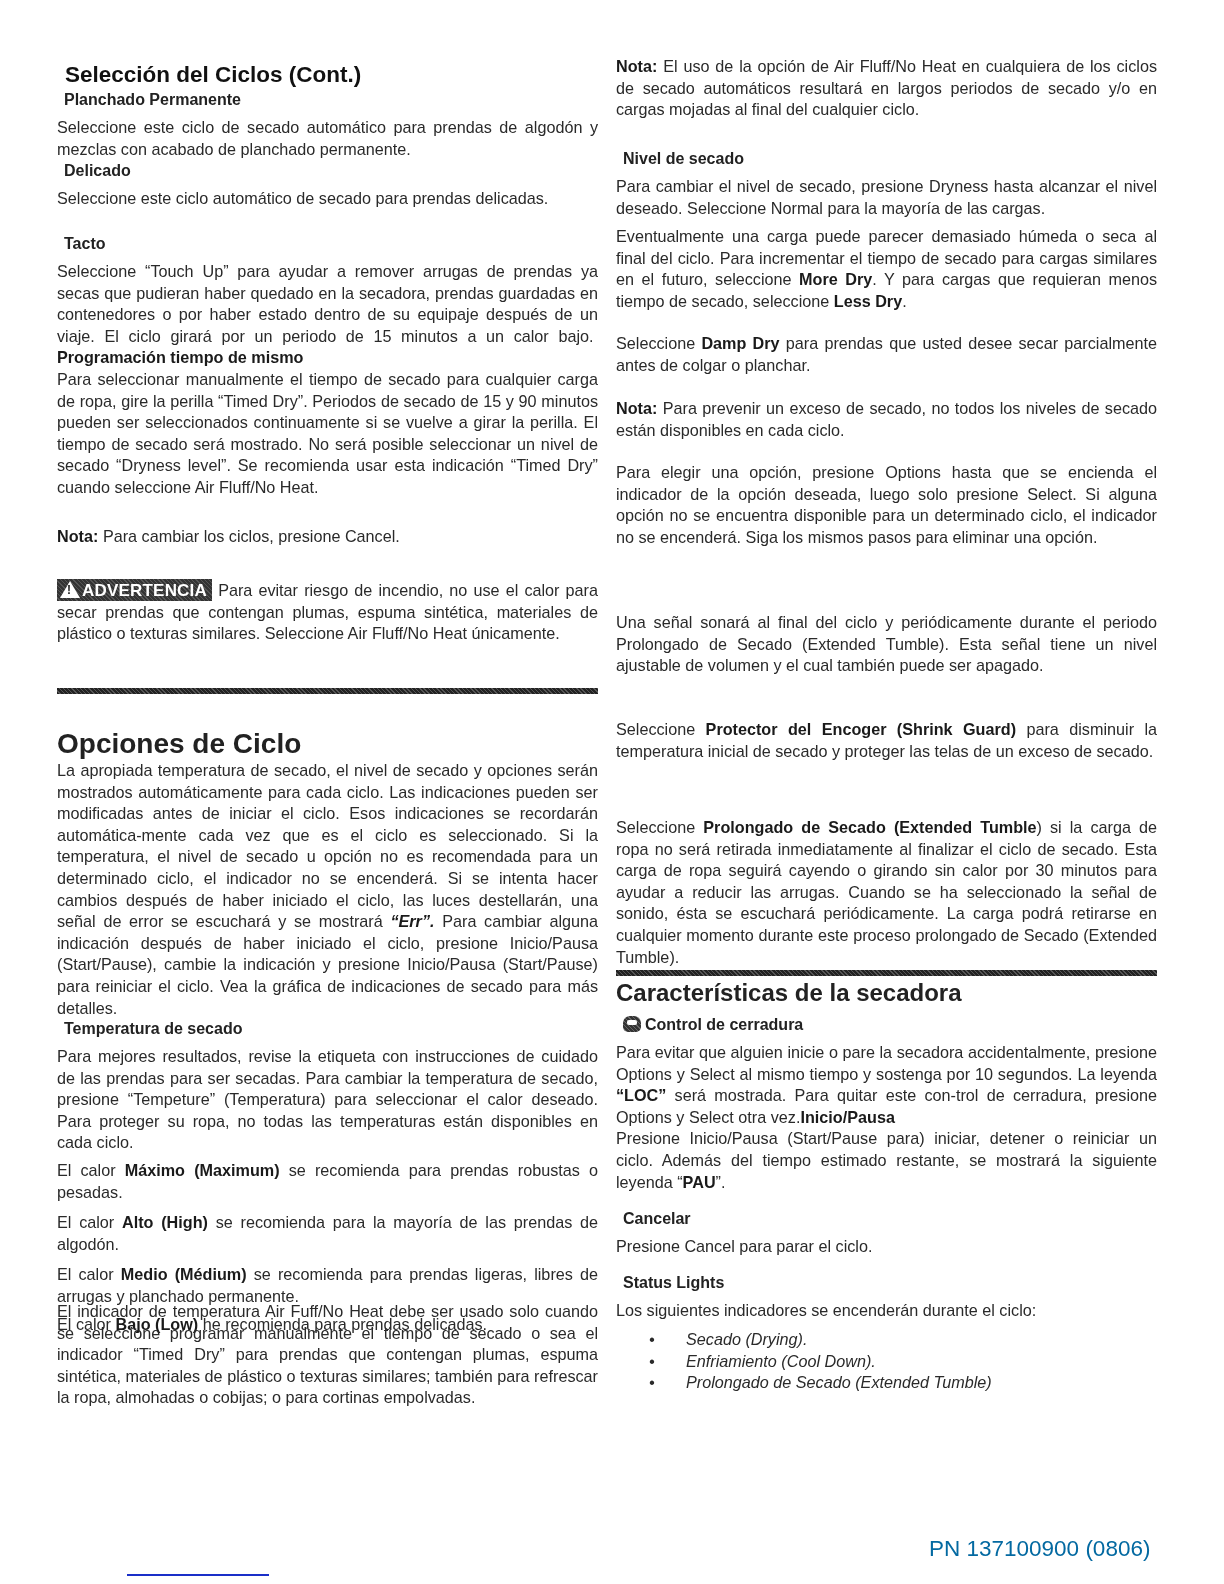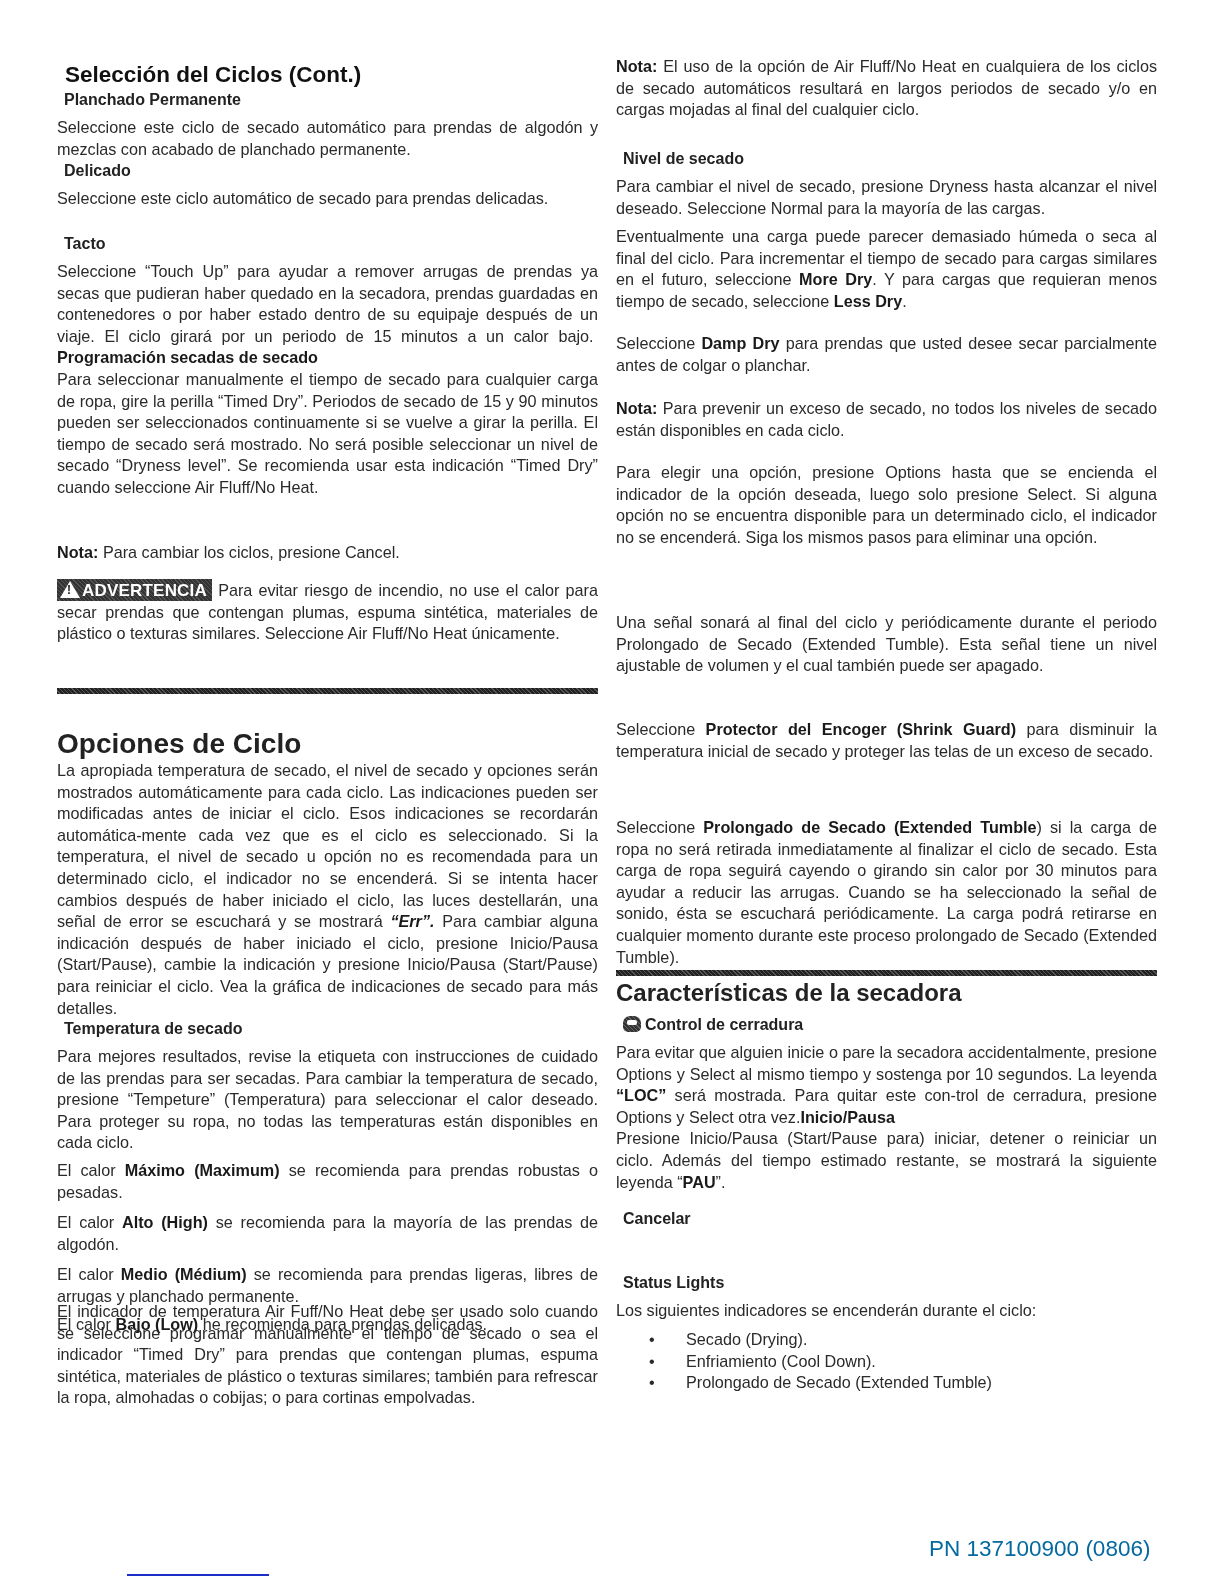--- a/index.html
+++ b/index.html
@@ -21,21 +21,21 @@
                 vertical-align: baseline; letter-spacing: 0.2px; }
   .warn-tri { display: inline-block; width: 0; height: 0; border-left: 10px solid transparent;
               border-right: 10px solid transparent; border-bottom: 17px solid #fff; position: relative;
               vertical-align: -2px; margin-right: 2px; }
   .warn-tri span { position: absolute; left: -3px; top: 3px; color: #222; font-size: 12px; font-weight: bold; line-height: 12px; }
   .lock-icon { display: inline-block; width: 18px; height: 16px; border-radius: 7px 7px 5px 5px;
                background: repeating-linear-gradient(45deg,#333 0 2px,#666 2px 3px); vertical-align: -2px;
                margin-right: 4px; position: relative; }
   .lock-icon::after { content: ""; position: absolute; left: 4px; top: 4px; width: 10px; height: 5px;
                       background: #fff; border-radius: 2px; }
-  ul.bullets { margin: 0; padding: 0; list-style: none; }
+  ul.bullets { margin: 0; padding: 0; list-style: none; font-style: italic; }
   ul.bullets li { font-size: 16.2px; line-height: 21.6px; position: relative; padding-left: 70px; }
   ul.bullets li::before { content: "•"; position: absolute; left: 33px; }
   .footer-pn { position: absolute; left: 929px; top: 1536px; font-size: 22.5px; color: #0369a1; }
   .blue-line { position: absolute; left: 127px; top: 1574px; width: 142px; height: 2px; background: #1a2fc8; }
 </style>
 </head>
 <body>
 
 <div class="col col-left">
   <div class="abs" style="top:54px;">
@@ -44,24 +44,24 @@
   <div class="abs" style="top:82px;">
     <h3 class="h-sub">Planchado Permanente</h3>
     <p>Seleccione este ciclo de secado automático para prendas de algodón y mezclas con acabado de planchado permanente.</p>
   </div>
   <div class="abs" style="top:153px;">
     <h3 class="h-sub">Delicado</h3>
     <p>Seleccione este ciclo automático de secado para prendas delicadas.</p>
   </div>
   <div class="abs" style="top:226px;">
     <h3 class="h-sub">Tacto</h3>
-    <p><span>Seleccione “Touch Up” para ayudar a remover arrugas de prendas ya secas que pudieran haber quedado en la secadora, prendas guardadas en contenedores o por haber estado dentro de su equipaje después de un viaje. El ciclo girará por un periodo de 15 minutos a un calor bajo.</span>&nbsp; <b>Programación secadas de secado</b></p>
+    <p><span>Seleccione “Touch Up” para ayudar a remover arrugas de prendas ya secas que pudieran haber quedado en la secadora, prendas guardadas en contenedores o por haber estado dentro de su equipaje después de un viaje. El ciclo girará por un periodo de 15 minutos a un calor bajo.</span>&nbsp; <b>Programación tiempo de mismo</b></p>
     <p>Para seleccionar manualmente el tiempo de secado para cualquier carga de ropa, gire la perilla “Timed Dry”. Periodos de secado de 15 y 90 minutos pueden ser seleccionados continuamente si se vuelve a girar la perilla. El tiempo de secado será mostrado. No será posible seleccionar un nivel de secado “Dryness level”. Se recomienda usar esta indicación “Timed Dry” cuando seleccione Air Fluff/No Heat.</p>
   </div>
-  <div class="abs" style="top:526px;margin-top:16px;">
+  <div class="abs" style="top:526px;">
     <p><b>Nota:</b> <span>Para cambiar los ciclos, presione Cancel.</span></p>
   </div>
   <div class="abs" style="top:579px;">
     <p><span class="warn-badge"><span class="warn-tri"><span>!</span></span><span>ADVERTENCIA</span></span> <span>Para evitar riesgo de incendio, no use el calor para secar prendas que contengan plumas, espuma sintética, materiales de plástico o texturas similares. Seleccione  Air Fluff/No Heat únicamente.</span></p>
   </div>
   <div class="abs rule" style="top:688px;"></div>
   <div class="abs" style="top:728px;">
     <h2 class="h-big">Opciones de Ciclo</h2>
     <p><span>La apropiada temperatura de secado, el nivel de secado y opciones serán mostrados automáticamente para cada ciclo. Las indicaciones pueden ser modificadas antes de iniciar el ciclo. Esos indicaciones se recordarán automática-mente cada vez que es el ciclo es seleccionado. Si la temperatura, el nivel de secado u opción no es recomendada para un determinado ciclo, el indicador no se encenderá.  Si se intenta hacer cambios después de haber iniciado el ciclo, las luces destellarán, una señal de error se escuchará y se mostrará</span> <b><i>“Err”.</i></b> <span>Para cambiar alguna indicación después de haber iniciado el ciclo, presione Inicio/Pausa (Start/Pause), cambie la indicación y presione Inicio/Pausa (Start/Pause)  para reiniciar el ciclo. Vea la gráfica de indicaciones de secado para más detalles.</span></p>
   </div>
@@ -117,20 +117,21 @@
   </div>
   <div class="abs rule" style="top:970px;"></div>
   <div class="abs" style="top:979px;">
     <h2 class="h-feat">Características de la secadora</h2>
     <h3 class="h-sub"><span class="lock-icon"></span><span>Control de cerradura</span></h3>
     <p><span>Para evitar que alguien inicie o pare la secadora accidentalmente, presione Options y Select al mismo tiempo y sostenga por 10 segundos. La leyenda</span> <b>“LOC”</b> <span>será mostrada. Para quitar este con-trol de cerradura, presione Options y Select  otra vez.</span><b>Inicio/Pausa</b></p>
     <p><span>Presione Inicio/Pausa (Start/Pause para) iniciar, detener o reiniciar un ciclo. Además del tiempo estimado restante, se mostrará la siguiente leyenda “</span><b>PAU</b><span>”.</span></p>
   </div>
   <div class="abs" style="top:1201px;">
     <h3 class="h-sub">Cancelar</h3>
+    <p>Presione Cancel para parar el ciclo.</p>
   </div>
   <div class="abs" style="top:1265px;">
     <h3 class="h-sub">Status Lights</h3>
     <p>Los siguientes indicadores se encenderán durante el ciclo:</p>
   </div>
   <div class="abs" style="top:1329px;">
     <ul class="bullets">
       <li>Secado (Drying).</li>
       <li>Enfriamiento (Cool Down).</li>
       <li>Prolongado de Secado (Extended Tumble)</li>

